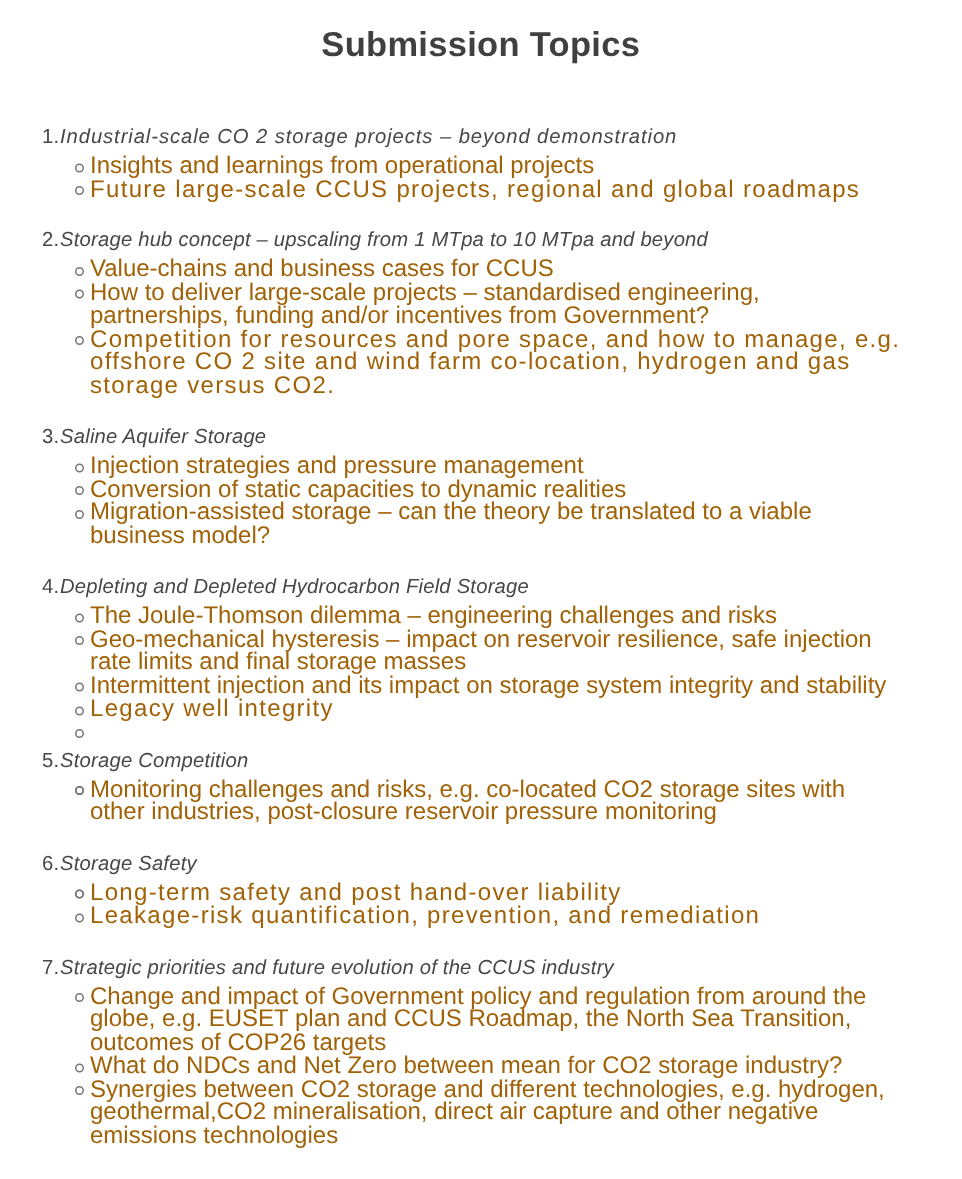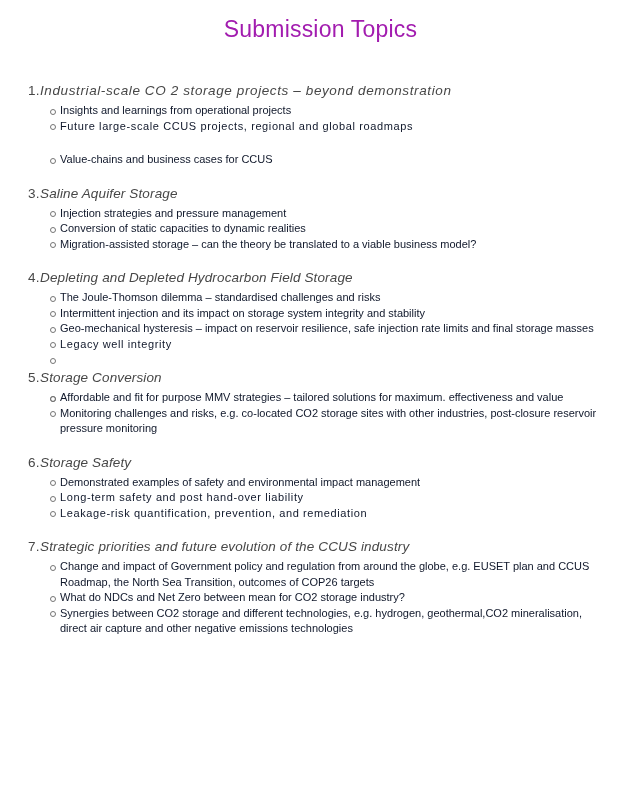--- a/index.html
+++ b/index.html
@@ -29,85 +29,87 @@
   .t-num {
     font-style: normal;
     display: inline-block;
     width: 12px;
     color: #474747;
   }
   ul.bullets { list-style: none; margin: 4px 0 0 0; padding: 0 0 0 22px; }
   ul.bullets li {
     position: relative;
     padding-left: 10px;
-    font-size: 11px;
+    font-size: 16px;
     line-height: 15.5px;
-    color: #0f172a;
+    color: #a16207;
   }
   li .dot {
     position: absolute;
     left: 0;
     top: 5.5px;
     width: 4px;
     height: 4px;
     border: 1px solid #757575;
     border-radius: 50%;
     background: transparent;
   }
   .spaced { letter-spacing: 0.055em; }
   .spaced-title { letter-spacing: 0.045em; font-style: italic; }
 </style>
 </head>
 <body>
 
 <div class="page">
-  <h1 class="page-title" style="color: #a21caf;">Submission Topics</h1>
+  <h1 class="page-title" style="color: #404040; font-weight: bold;">Submission Topics</h1>
   <div class="topics" id="topics">
       <section class="topic">
         <div class="t-head"><span class="t-num">1.</span><span class="t-title spaced-title">Industrial-scale CO 2 storage projects – beyond demonstration</span></div>
         <ul class="bullets">
           <li><span class="dot"></span><span class="b-text">Insights and learnings from operational projects</span></li>
           <li><span class="dot"></span><span class="b-text spaced">Future large-scale CCUS projects, regional and global roadmaps</span></li>
         </ul>
       </section>
       <section class="topic">
+        <div class="t-head"><span class="t-num">2.</span><span class="t-title">Storage hub concept – upscaling from 1 MTpa to 10 MTpa and beyond</span></div>
         <ul class="bullets">
           <li><span class="dot"></span><span class="b-text">Value-chains and business cases for CCUS</span></li>
+          <li><span class="dot"></span><span class="b-text">How to deliver large-scale projects – standardised engineering, partnerships, funding and/or incentives from Government?</span></li>
+          <li><span class="dot"></span><span class="b-text spaced">Competition for resources and pore space, and how to manage, e.g. offshore CO 2 site and wind farm co-location, hydrogen and gas storage versus CO2.</span></li>
         </ul>
       </section>
       <section class="topic">
         <div class="t-head"><span class="t-num">3.</span><span class="t-title">Saline Aquifer Storage</span></div>
         <ul class="bullets">
           <li><span class="dot"></span><span class="b-text">Injection strategies and pressure management</span></li>
           <li><span class="dot"></span><span class="b-text">Conversion of static capacities to dynamic realities</span></li>
           <li><span class="dot"></span><span class="b-text">Migration-assisted storage – can the theory be translated to a viable business model?</span></li>
         </ul>
       </section>
       <section class="topic">
         <div class="t-head"><span class="t-num">4.</span><span class="t-title">Depleting and Depleted Hydrocarbon Field Storage</span></div>
         <ul class="bullets">
-          <li><span class="dot"></span><span class="b-text">The Joule-Thomson dilemma – standardised challenges and risks</span></li>
+          <li><span class="dot"></span><span class="b-text">The Joule-Thomson dilemma – engineering challenges and risks</span></li>
+          <li><span class="dot"></span><span class="b-text">Geo-mechanical hysteresis – impact on reservoir resilience, safe injection rate limits and final storage masses</span></li>
           <li><span class="dot"></span><span class="b-text">Intermittent injection and its impact on storage system integrity and stability</span></li>
-          <li><span class="dot"></span><span class="b-text">Geo-mechanical hysteresis – impact on reservoir resilience, safe injection rate limits and final storage masses</span></li>
           <li><span class="dot"></span><span class="b-text spaced">Legacy well integrity</span></li>
           <li><span class="dot"></span></li>
         </ul>
       </section>
       <section class="topic">
-        <div class="t-head"><span class="t-num">5.</span><span class="t-title">Storage Conversion</span></div>
+        <div class="t-head"><span class="t-num">5.</span><span class="t-title">Storage Competition</span></div>
         <ul class="bullets">
           <li><span class="dot"></span></li>
-          <li><span class="dot"></span><span class="b-text">Affordable and fit for purpose MMV strategies – tailored solutions for maximum. effectiveness and value</span></li>
           <li><span class="dot"></span><span class="b-text">Monitoring challenges and risks, e.g. co-located CO2 storage sites with other industries, post-closure reservoir pressure monitoring</span></li>
         </ul>
       </section>
       <section class="topic">
         <div class="t-head"><span class="t-num">6.</span><span class="t-title">Storage Safety</span></div>
         <ul class="bullets">
-          <li><span class="dot"></span><span class="b-text">Demonstrated examples of safety and environmental impact management</span></li>
+          <li><span class="dot"></span></li>
           <li><span class="dot"></span><span class="b-text spaced">Long-term safety and post hand-over liability</span></li>
           <li><span class="dot"></span><span class="b-text spaced">Leakage-risk quantification, prevention, and remediation</span></li>
         </ul>
       </section>
       <section class="topic">
         <div class="t-head"><span class="t-num">7.</span><span class="t-title">Strategic priorities and future evolution of the CCUS industry</span></div>
         <ul class="bullets">
           <li><span class="dot"></span><span class="b-text">Change and impact of Government policy and regulation from around the globe, e.g. EUSET plan and CCUS Roadmap, the North Sea Transition, outcomes of COP26 targets</span></li>
           <li><span class="dot"></span><span class="b-text">What do NDCs and Net Zero between mean for CO2 storage industry?</span></li>
           <li><span class="dot"></span><span class="b-text">Synergies between CO2 storage and different technologies, e.g. hydrogen, geothermal,CO2 mineralisation, direct air capture and other negative emissions technologies</span></li>

